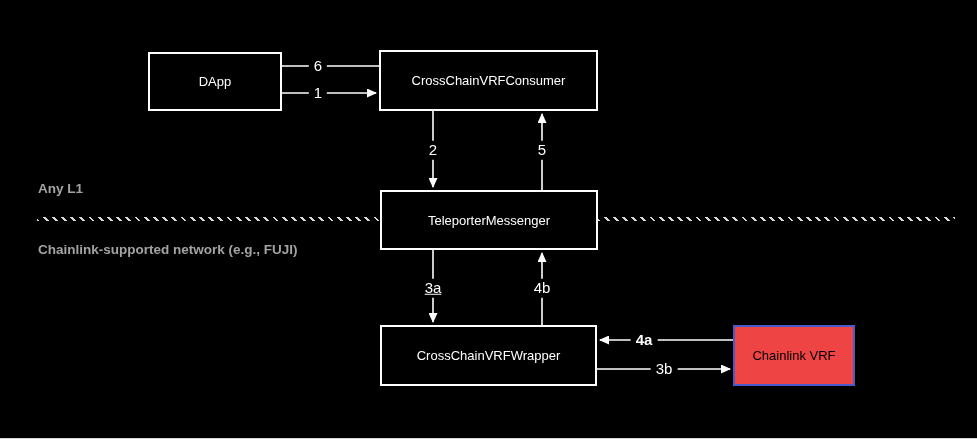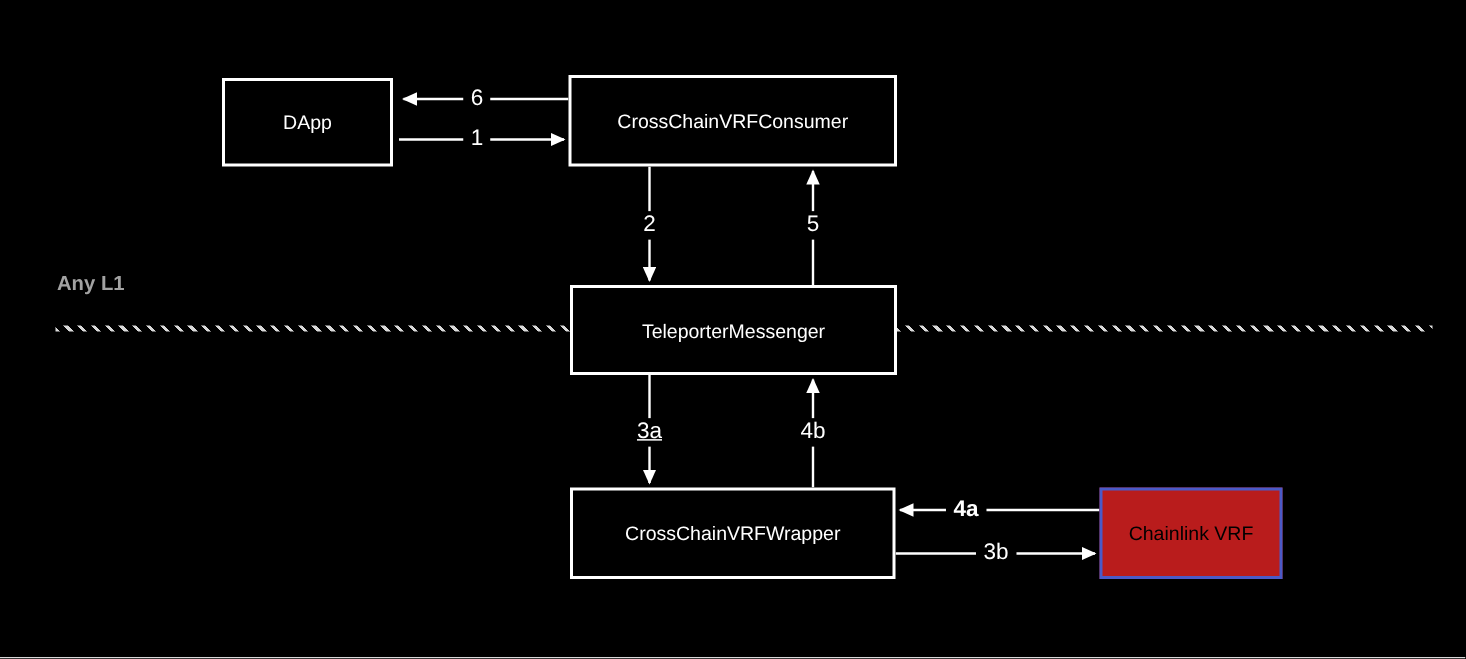--- a/index.html
+++ b/index.html
@@ -16,21 +16,21 @@
   .node{
     position:absolute;
     background:#000;
     border:2px solid #fff;
     color:#fff;
     display:flex;align-items:center;justify-content:center;
     font-size:13px;
     box-sizing:border-box;
     text-align:center;
   }
-  .node-dapp{left:148px;top:52px;width:114px;height:59px;}
+  .node-dapp{left:148px;top:52px;width:134px;height:59px;}
   .node-consumer{left:379px;top:50px;width:219px;height:61px;}
   .node-teleporter{left:380px;top:190px;width:218px;height:60px;}
   .node-wrapper{left:380px;top:325px;width:217px;height:61px;}
   .node-chainlink{left:733px;top:325px;width:122px;height:61px;}
   .region-label{
     position:absolute;
     color:#a3a3a3;
     font-weight:bold;
     font-size:13.5px;
     white-space:nowrap;
@@ -81,34 +81,35 @@
     <line x1="433" y1="250" x2="433" y2="322" stroke="#ffffff" stroke-width="1.6" marker-end="url(#arrow)"></line>
     <line x1="542" y1="325" x2="542" y2="253" stroke="#ffffff" stroke-width="1.6" marker-end="url(#arrow)"></line>
     <line x1="733" y1="340" x2="600" y2="340" stroke="#ffffff" stroke-width="1.6" marker-end="url(#arrow)"></line>
     <line x1="597" y1="369" x2="730" y2="369" stroke="#ffffff" stroke-width="1.6" marker-end="url(#arrow)"></line>
   </svg>
 
   <div class="divider divider-left"></div>
   <div class="divider divider-right"></div>
 
   <div class="region-label region-top">Any L1</div>
+  <div class="region-label region-bottom">Chainlink-supported network (e.g., FUJI)</div>
 
   <div class="node node-dapp">
     <span>DApp</span>
   </div>
   <div class="node node-teleporter">
     <span>TeleporterMessenger</span>
   </div>
   <div class="node node-consumer">
     <span>CrossChainVRFConsumer</span>
   </div>
   <div class="node node-wrapper">
     <span>CrossChainVRFWrapper</span>
   </div>
-  <div class="node node-chainlink" style="background:#b91c1c;border-color:#4a5ac8;color:#000000;">
+  <div class="node node-chainlink" style="background:#ef4444;border-color:#4a5ac8;color:#000000;">
     <span>Chainlink VRF</span>
   </div>
 
   <span class="edge-label el-6">6</span>
   <span class="edge-label el-1">1</span>
   <span class="edge-label el-2">2</span>
   <span class="edge-label el-5">5</span>
   <span class="edge-label el-3a">3a</span>
   <span class="edge-label el-4b">4b</span>
   <span class="edge-label el-4a">4a</span>

